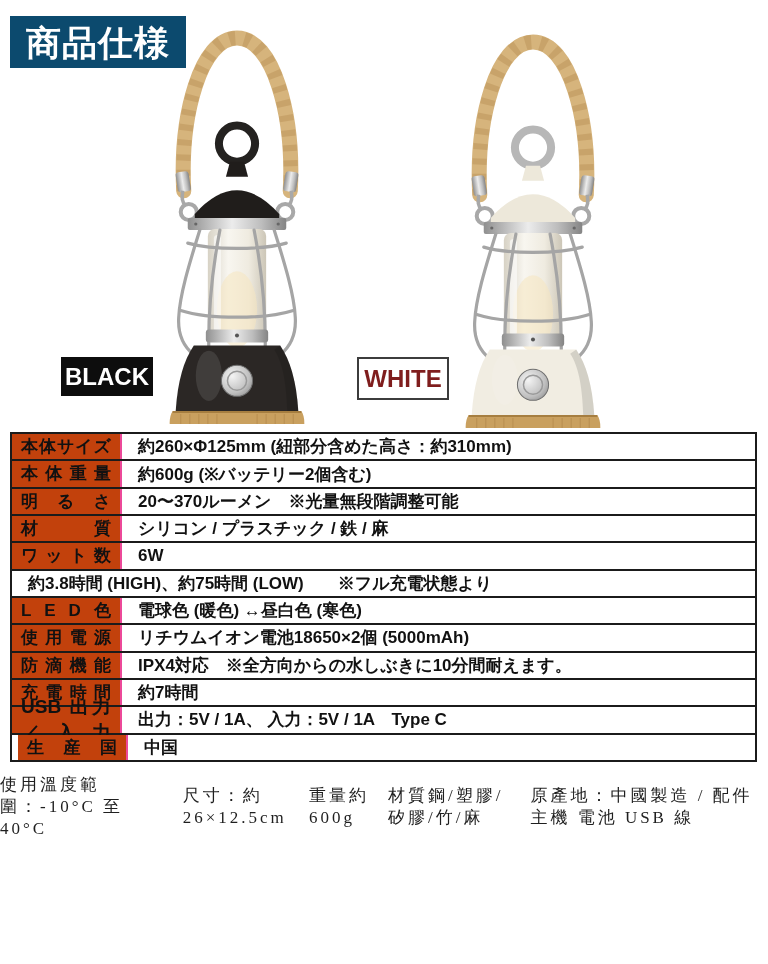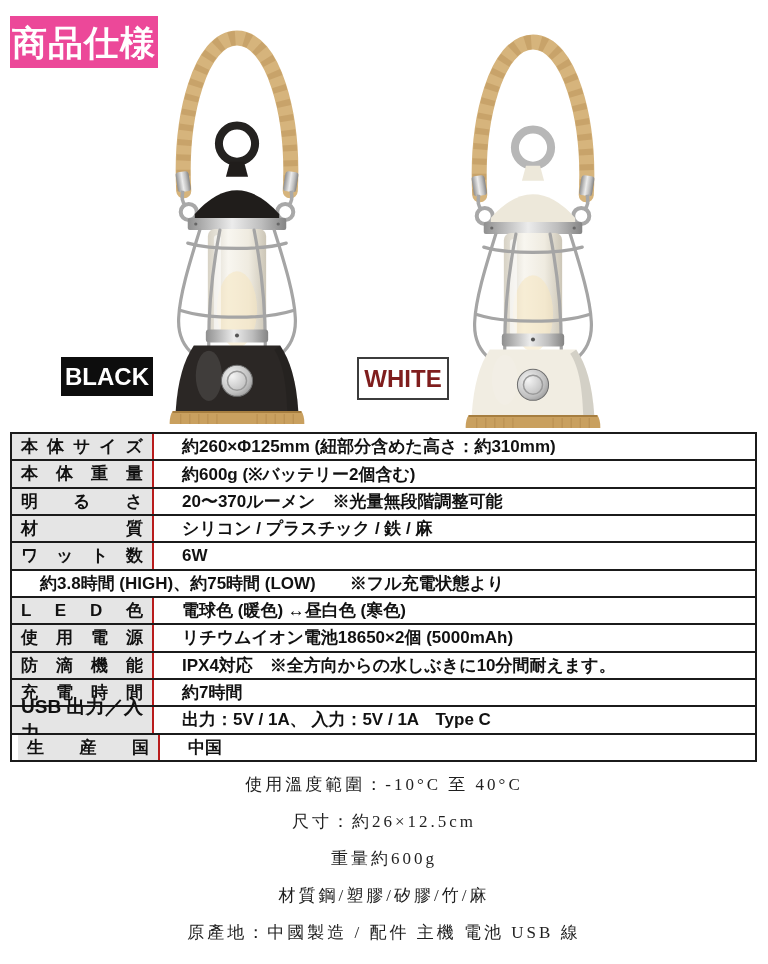--- a/index.html
+++ b/index.html
@@ -1,20 +1,20 @@
 <!DOCTYPE html>
 <html><head>
 <meta charset="utf-8">
 <style>
   html,body{margin:0;padding:0;background:#fff;}
   #stage{position:relative;width:768px;height:964px;background:#ffffff;overflow:hidden;
          font-family:"Liberation Sans",sans-serif;}
 
   
-  .title-box{position:absolute;left:10px;top:16px;width:148px;height:52px;background:#ec4899;
+  .title-box{position:absolute;left:10px;top:16px;width:176px;height:52px;background:#0c4a6e;
              display:flex;align-items:center;justify-content:center;}
   .title-box span{color:#fff;font-weight:bold;font-size:35px;letter-spacing:1px;line-height:1;}
 
   
   .lantern{position:absolute;}
   .lantern-black{left:134px;top:22px;--body:#2b2725;--cap:#201d1b;--ring:#242220;}
   .lantern-white{left:430px;top:26px;--body:#f1ede2;--cap:#ede8da;--ring:#b7b7b7;}
   .brand-text{font-family:"Liberation Sans",sans-serif;font-size:9px;font-weight:bold;
               letter-spacing:2.4px;fill:#8a6434;}
 
@@ -22,31 +22,31 @@
   .variant{position:absolute;top:357px;height:39px;display:flex;align-items:center;
            justify-content:center;font-weight:bold;font-size:24px;}
   .variant-black{left:61px;width:92px;background:#0d0d0d;color:#fff;}
   .variant-white{left:357px;width:88px;background:#fff;color:#7f1d1d;border:2px solid #3c3c3c;}
 
   
   .spec-table{position:absolute;left:10px;top:432px;width:747px;height:330px;
               border:2px solid #1b1b1b;display:flex;flex-direction:column;box-sizing:border-box;}
   .spec-row{flex:1;display:flex;border-bottom:2px solid #1b1b1b;min-height:0;}
   .spec-row:last-child{border-bottom:none;margin-left:6px;}
-  .spec-label{width:142px;box-sizing:border-box;background:#e5e5e5;border-right:2px solid #b91c1c;
+  .spec-label{width:110px;box-sizing:border-box;background:#c2410c;border-right:2px solid #ec4899;
               font-weight:bold;font-size:17px;color:#111;padding:0 9px;
               display:flex;align-items:center;}
   .spec-label > span{display:block;width:100%;text-align:justify;text-align-last:justify;
                      -moz-text-align-last:justify;}
   .spec-label.small{font-size:19px;align-items:center;}
-  .spec-value{flex:1;font-weight:bold;font-size:17px;color:#111;padding-left:28px;
+  .spec-value{flex:1;font-weight:bold;font-size:17px;color:#111;padding-left:16px;
               display:flex;align-items:center;white-space:nowrap;}
 
   
-  .footer-notes{position:absolute;left:0;top:774px;width:768px;display:flex;flex-direction:column;
+  .footer-notes{position:absolute;left:0;top:774px;width:768px;display:flex;flex-direction:row;
                 align-items:center;gap:15px;font-family:"Liberation Serif",serif;
                 font-size:17px;letter-spacing:3px;color:#1f1f1f;}
   .footer-notes div{line-height:22px;}
 </style>
 </head>
 <body>
 
 <svg width="0" height="0" style="position:absolute" aria-hidden="true">
   <defs>
     <linearGradient id="chromeV" x1="0" y1="0" x2="1" y2="0">

